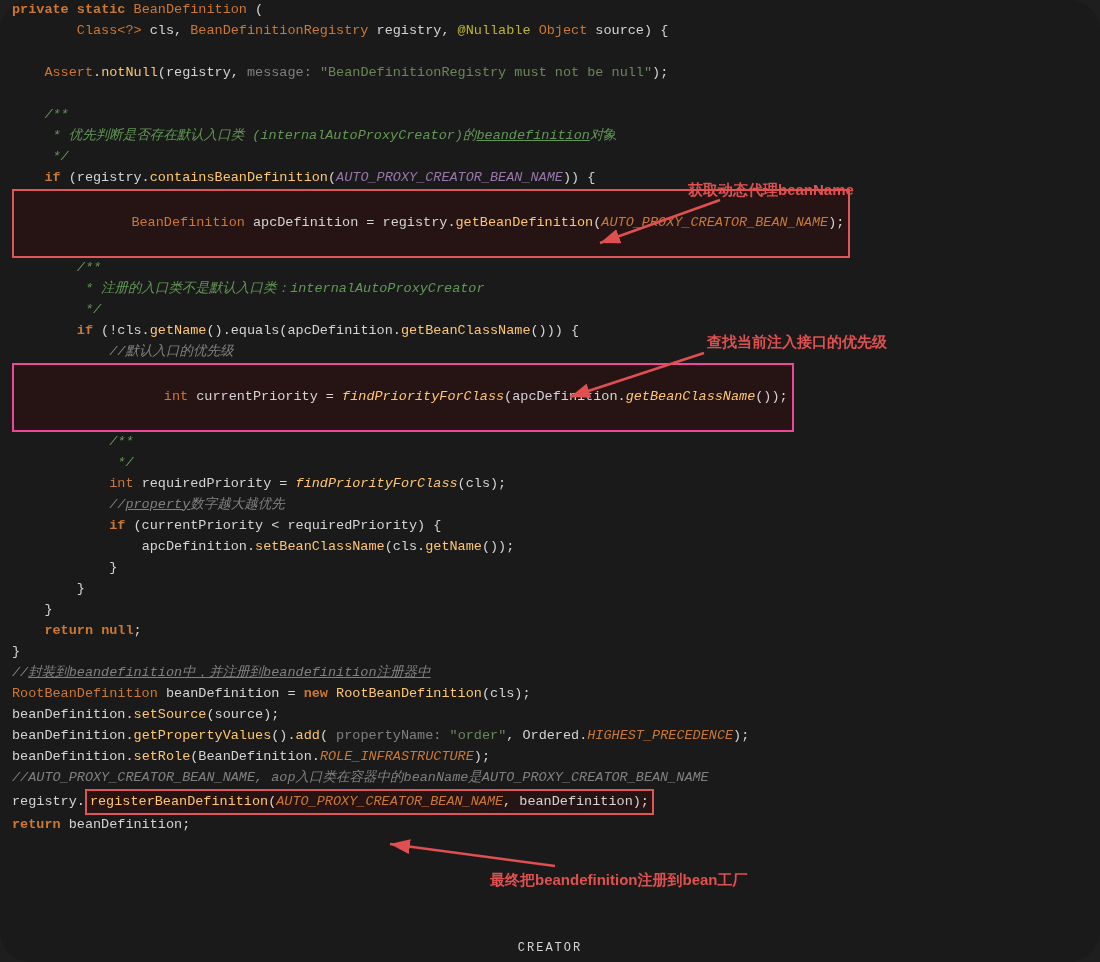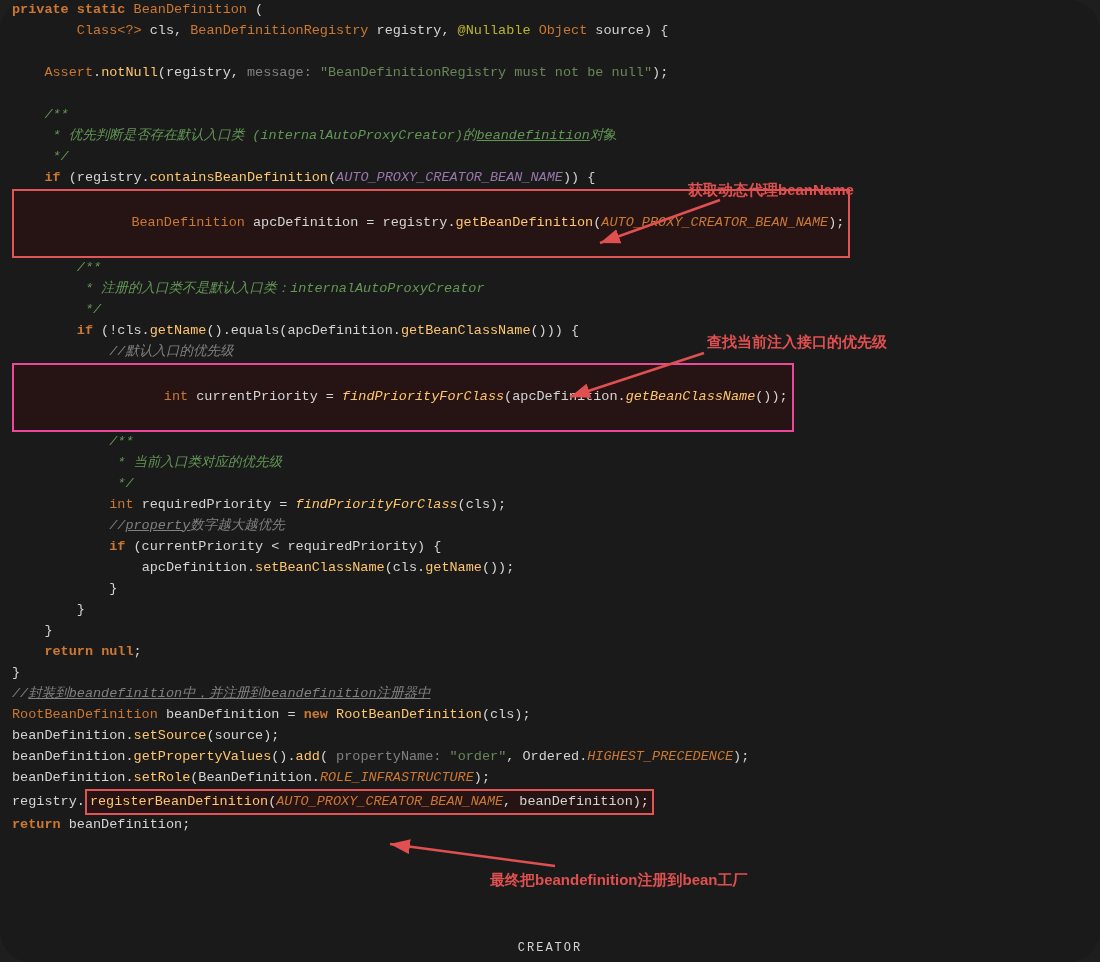--- a/index.html
+++ b/index.html
@@ -128,23 +128,20 @@
   <div class="line">
     <span style="display:inline-block; border:2px solid #ec4899; background:rgba(80,0,0,0.22); padding:1px 4px;">
       <span class="plain">&nbsp;&nbsp;&nbsp;&nbsp;&nbsp;&nbsp;&nbsp;&nbsp;&nbsp;&nbsp;&nbsp;&nbsp;</span><span class="kw2">int</span><span class="plain"> currentPriority = </span><span class="fn2">findPriorityForClass</span><span class="plain">(apcDefinition.</span><span class="fn2">getBeanClassName</span><span class="plain">());</span>
     </span>
   </div>
 
   <div class="line">
     <span class="plain">&nbsp;&nbsp;&nbsp;&nbsp;&nbsp;&nbsp;&nbsp;&nbsp;&nbsp;&nbsp;&nbsp;&nbsp;</span><span class="comment2">/**</span>
   </div>
 
-  <div class="line">
-    <span class="plain">&nbsp;&nbsp;&nbsp;&nbsp;&nbsp;&nbsp;&nbsp;&nbsp;&nbsp;&nbsp;&nbsp;&nbsp;&nbsp;</span><span class="comment2">* 当前入口类对应的优先级</span>
-  </div>
 
   <div class="line">
     <span class="plain">&nbsp;&nbsp;&nbsp;&nbsp;&nbsp;&nbsp;&nbsp;&nbsp;&nbsp;&nbsp;&nbsp;&nbsp;&nbsp;</span><span class="comment2">*/</span>
   </div>
 
   <div class="line">
     <span class="plain">&nbsp;&nbsp;&nbsp;&nbsp;&nbsp;&nbsp;&nbsp;&nbsp;&nbsp;&nbsp;&nbsp;&nbsp;</span><span class="kw2">int</span><span class="plain"> requiredPriority = </span><span class="fn2">findPriorityForClass</span><span class="plain">(cls);</span>
   </div>
 
   <div class="line">
@@ -192,20 +189,23 @@
   </div>
 
   <div class="line">
     <span class="plain">beanDefinition.</span><span class="fn">getPropertyValues</span><span class="plain">().</span><span class="fn">add</span><span class="plain">( </span><span class="gray">propertyName:</span><span class="plain"> </span><span class="str">"order"</span><span class="plain">, Ordered.</span><span class="italic-orange">HIGHEST_PRECEDENCE</span><span class="plain">);</span>
   </div>
 
   <div class="line">
     <span class="plain">beanDefinition.</span><span class="fn">setRole</span><span class="plain">(BeanDefinition.</span><span class="italic-orange">ROLE_INFRASTRUCTURE</span><span class="plain">);</span>
   </div>
 
+  <div class="line">
+    <span class="comment">//AUTO_PROXY_CREATOR_BEAN_NAME, aop入口类在容器中的beanName是AUTO_PROXY_CREATOR_BEAN_NAME</span>
+  </div>
 
   <div class="line">
     <span class="plain">registry.</span><span style="display:inline; border:2px solid #e05555; background:rgba(80,0,0,0.22); padding:1px 3px;"><span class="fn">registerBeanDefinition</span><span class="plain">(</span><span class="italic-orange">AUTO_PROXY_CREATOR_BEAN_NAME</span><span class="plain">, beanDefinition);</span></span>
   </div>
 
   <div class="line">
     <span class="kw">return</span><span class="plain"> beanDefinition;</span>
   </div>
 
   <div class="overlay">

